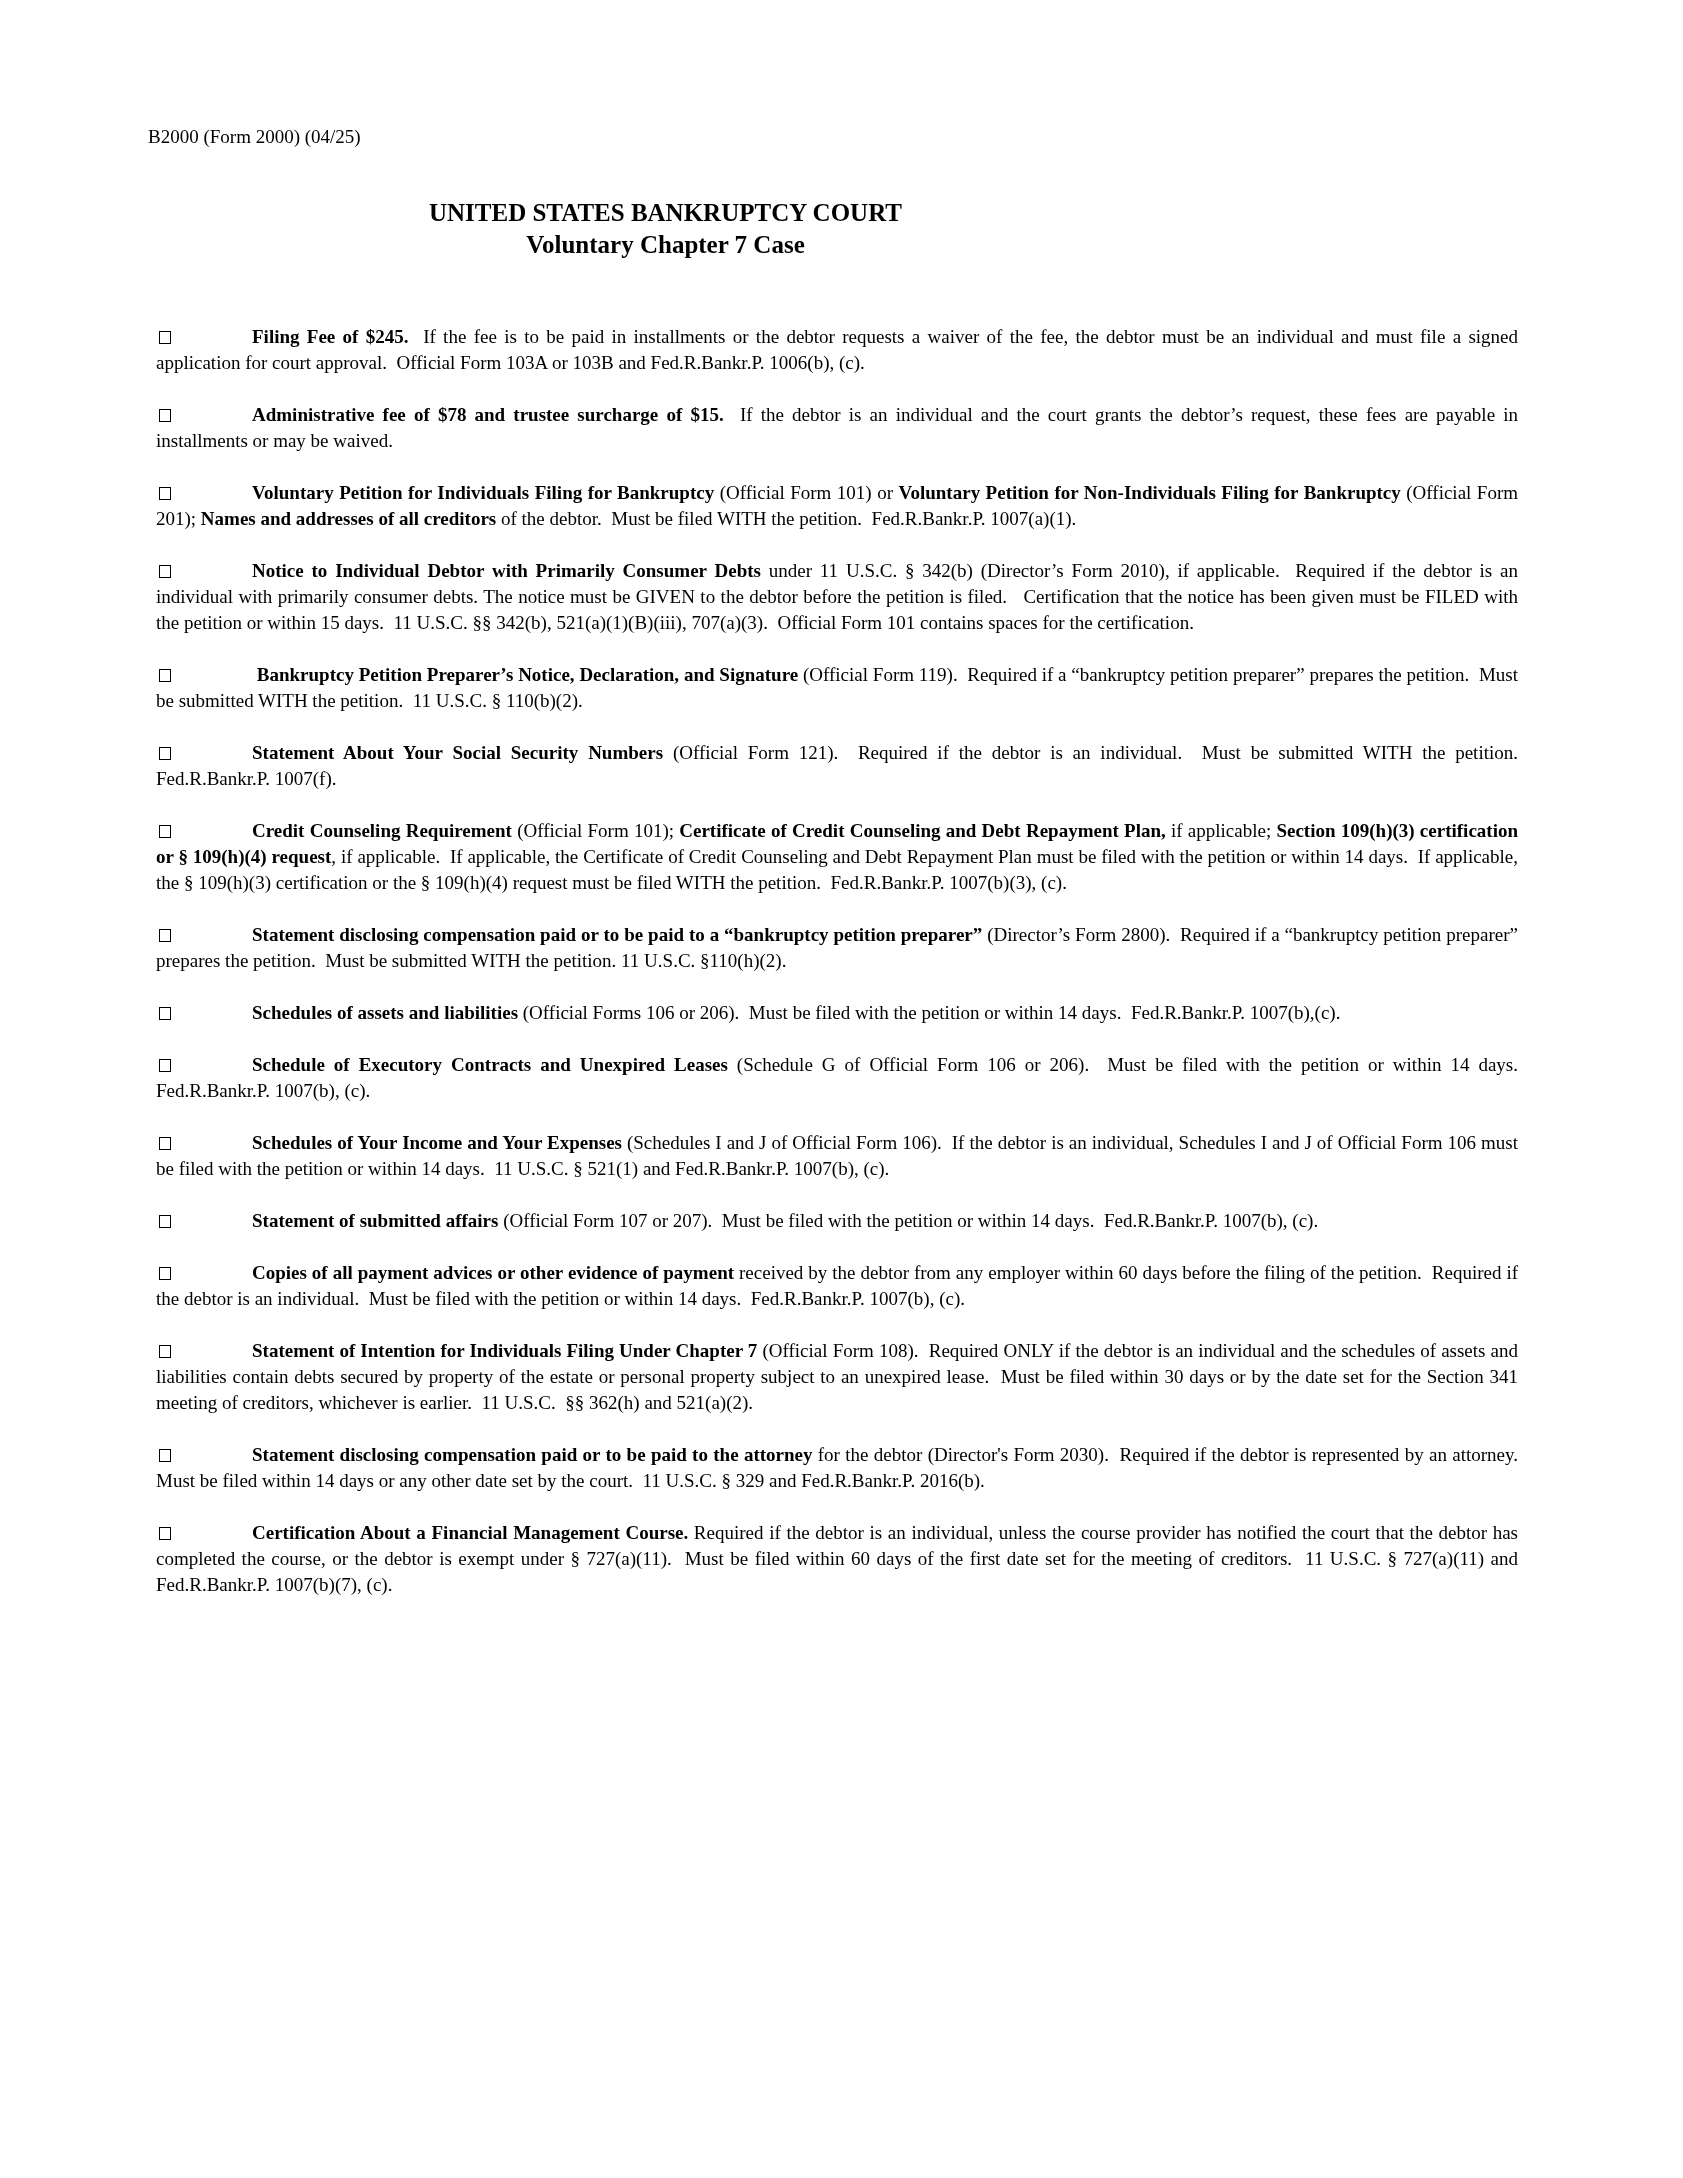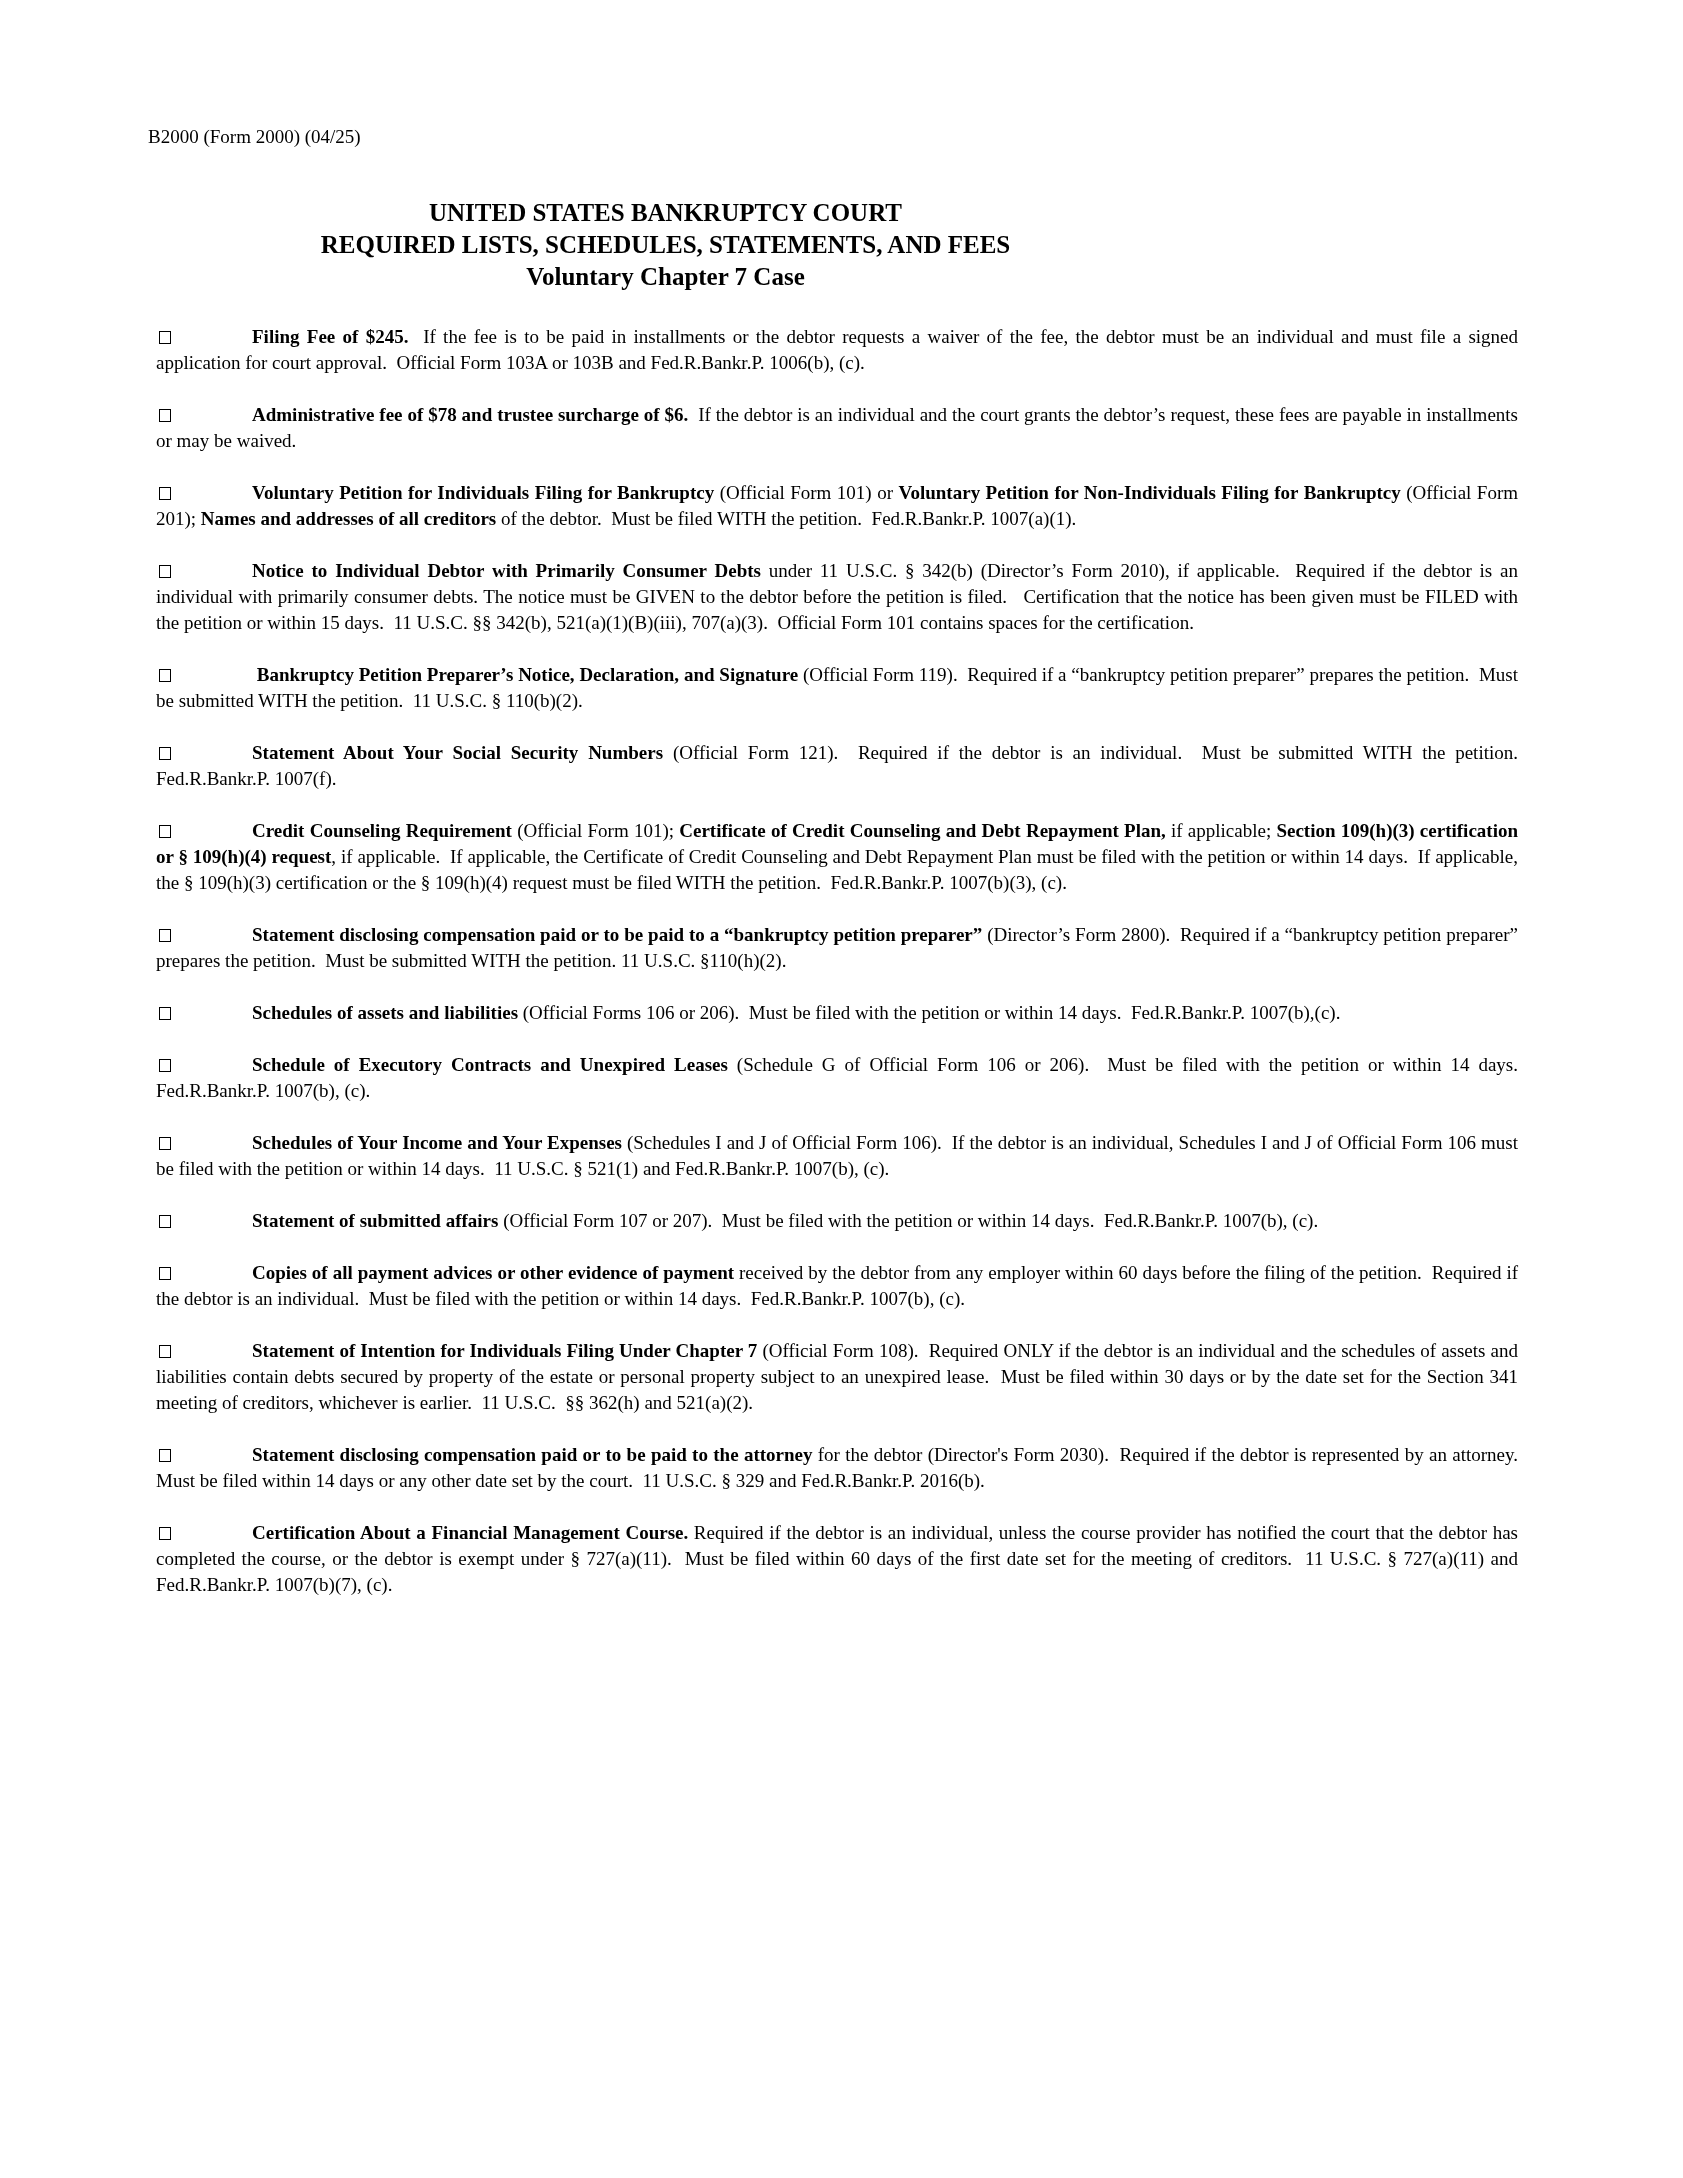--- a/index.html
+++ b/index.html
@@ -13,27 +13,26 @@
   .item .tab { display: inline-block; width: 81px; }
   b { font-weight: bold; }
 </style>
 </head>
 <body>
 
 <div class="form-id">B2000 (Form 2000) (04/25)</div>
 
 <div class="title-block">
   <div>UNITED STATES BANKRUPTCY COURT</div>
-  <div>REQUIRED LISTS, SCHEDULES, STATEMENTS, AND FEES</div>
   <div>Voluntary Chapter 7 Case</div>
 </div>
 
 <div class="items" id="items">
     <p class="item"><span class="chk" role="checkbox" aria-checked="false"></span><span class="tab"></span><b style="white-space: pre-wrap;">Filing Fee of $245.</b><span style="white-space: pre-wrap;">  If the fee is to be paid in installments or the debtor requests a waiver of the fee, the debtor must be an individual and must file a signed application for court approval.  Official Form 103A or 103B and Fed.R.Bankr.P. 1006(b), (c).</span></p>
-    <p class="item"><span class="chk" role="checkbox" aria-checked="false"></span><span class="tab"></span><b style="white-space: pre-wrap;">Administrative fee of $78 and trustee surcharge of $6.</b><span style="white-space: pre-wrap;">  If the debtor is an individual and the court grants the debtor’s request, these fees are payable in installments or may be waived.</span></p>
+    <p class="item"><span class="chk" role="checkbox" aria-checked="false"></span><span class="tab"></span><b style="white-space: pre-wrap;">Administrative fee of $78 and trustee surcharge of $15.</b><span style="white-space: pre-wrap;">  If the debtor is an individual and the court grants the debtor’s request, these fees are payable in installments or may be waived.</span></p>
     <p class="item"><span class="chk" role="checkbox" aria-checked="false"></span><span class="tab"></span><b style="white-space: pre-wrap;">Voluntary Petition for Individuals Filing for Bankruptcy</b><span style="white-space: pre-wrap;"> (Official Form 101) or </span><b style="white-space: pre-wrap;">Voluntary Petition for Non-Individuals Filing for Bankruptcy</b><span style="white-space: pre-wrap;"> (Official Form 201); </span><b style="white-space: pre-wrap;">Names and addresses of all creditors</b><span style="white-space: pre-wrap;"> of the debtor.  Must be filed WITH the petition.  Fed.R.Bankr.P. 1007(a)(1).</span></p>
     <p class="item"><span class="chk" role="checkbox" aria-checked="false"></span><span class="tab"></span><b style="white-space: pre-wrap;">Notice to Individual Debtor with Primarily Consumer Debts</b><span style="white-space: pre-wrap;"> under 11 U.S.C. § 342(b) (Director’s Form 2010), if applicable.  Required if the debtor is an individual with primarily consumer debts. The notice must be GIVEN to the debtor before the petition is filed.   Certification that the notice has been given must be FILED with the petition or within 15 days.  11 U.S.C. §§ 342(b), 521(a)(1)(B)(iii), 707(a)(3).  Official Form 101 contains spaces for the certification.</span></p>
     <p class="item"><span class="chk" role="checkbox" aria-checked="false"></span><span class="tab"></span><b style="white-space: pre-wrap;"> Bankruptcy Petition Preparer’s Notice, Declaration, and Signature</b><span style="white-space: pre-wrap;"> (Official Form 119).  Required if a “bankruptcy petition preparer” prepares the petition.  Must be submitted WITH the petition.  11 U.S.C. § 110(b)(2).</span></p>
     <p class="item"><span class="chk" role="checkbox" aria-checked="false"></span><span class="tab"></span><b style="white-space: pre-wrap;">Statement About Your Social Security Numbers</b><span style="white-space: pre-wrap;"> (Official Form 121).  Required if the debtor is an individual.  Must be submitted WITH the petition.  Fed.R.Bankr.P. 1007(f).</span></p>
     <p class="item"><span class="chk" role="checkbox" aria-checked="false"></span><span class="tab"></span><b style="white-space: pre-wrap;">Credit Counseling Requirement</b><span style="white-space: pre-wrap;"> (Official Form 101); </span><b style="white-space: pre-wrap;">Certificate of Credit Counseling and Debt Repayment Plan,</b><span style="white-space: pre-wrap;"> if applicable; </span><b style="white-space: pre-wrap;">Section 109(h)(3) certification or § 109(h)(4) request</b><span style="white-space: pre-wrap;">, if applicable.  If applicable, the Certificate of Credit Counseling and Debt Repayment Plan must be filed with the petition or within 14 days.  If applicable, the § 109(h)(3) certification or the § 109(h)(4) request must be filed WITH the petition.  Fed.R.Bankr.P. 1007(b)(3), (c).</span></p>
     <p class="item"><span class="chk" role="checkbox" aria-checked="false"></span><span class="tab"></span><b style="white-space: pre-wrap;">Statement disclosing compensation paid or to be paid to a “bankruptcy petition preparer”</b><span style="white-space: pre-wrap;"> (Director’s Form 2800).  Required if a “bankruptcy petition preparer” prepares the petition.  Must be submitted WITH the petition. 11 U.S.C. §110(h)(2).</span></p>
     <p class="item"><span class="chk" role="checkbox" aria-checked="false"></span><span class="tab"></span><b style="white-space: pre-wrap;">Schedules of assets and liabilities</b><span style="white-space: pre-wrap;"> (Official Forms 106 or 206).  Must be filed with the petition or within 14 days.  Fed.R.Bankr.P. 1007(b),(c).</span></p>
     <p class="item"><span class="chk" role="checkbox" aria-checked="false"></span><span class="tab"></span><b style="white-space: pre-wrap;">Schedule of Executory Contracts and Unexpired Leases</b><span style="white-space: pre-wrap;"> (Schedule G of Official Form 106 or 206).  Must be filed with the petition or within 14 days.  Fed.R.Bankr.P. 1007(b), (c).</span></p>
     <p class="item"><span class="chk" role="checkbox" aria-checked="false"></span><span class="tab"></span><b style="white-space: pre-wrap;">Schedules of Your Income and Your Expenses</b><span style="white-space: pre-wrap;"> (Schedules I and J of Official Form 106).  If the debtor is an individual, Schedules I and J of Official Form 106 must be filed with the petition or within 14 days.  11 U.S.C. § 521(1) and Fed.R.Bankr.P. 1007(b), (c).</span></p>
     <p class="item"><span class="chk" role="checkbox" aria-checked="false"></span><span class="tab"></span><b style="white-space: pre-wrap;">Statement of submitted affairs</b><span style="white-space: pre-wrap;"> (Official Form 107 or 207).  Must be filed with the petition or within 14 days.  Fed.R.Bankr.P. 1007(b), (c).</span></p>

